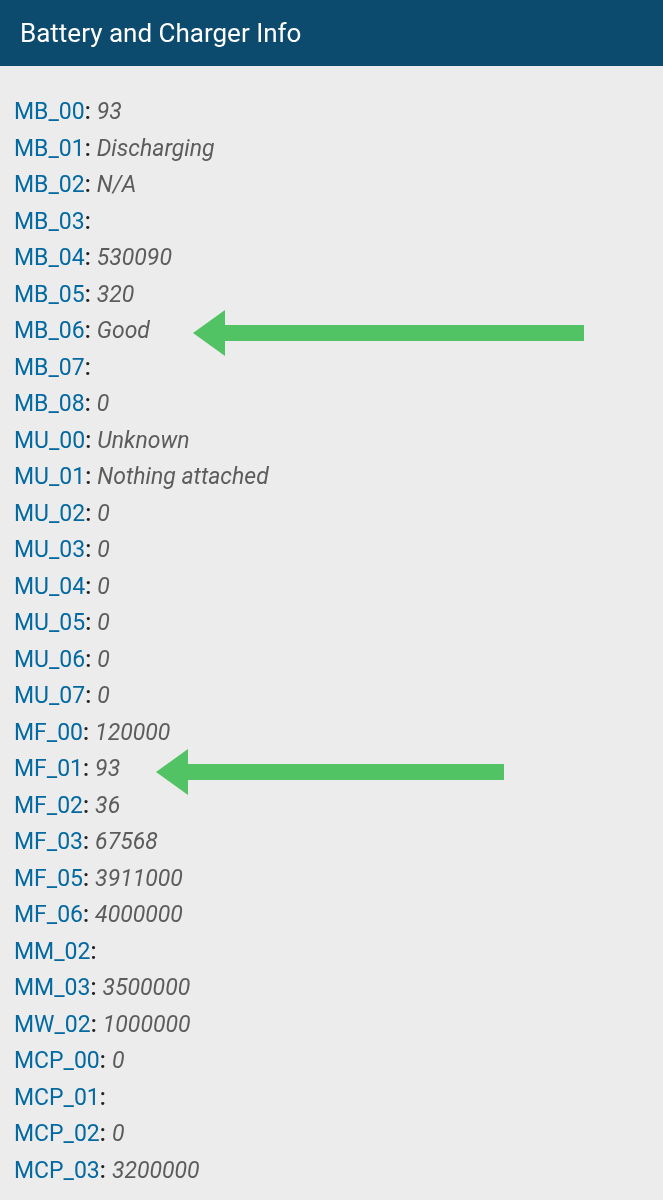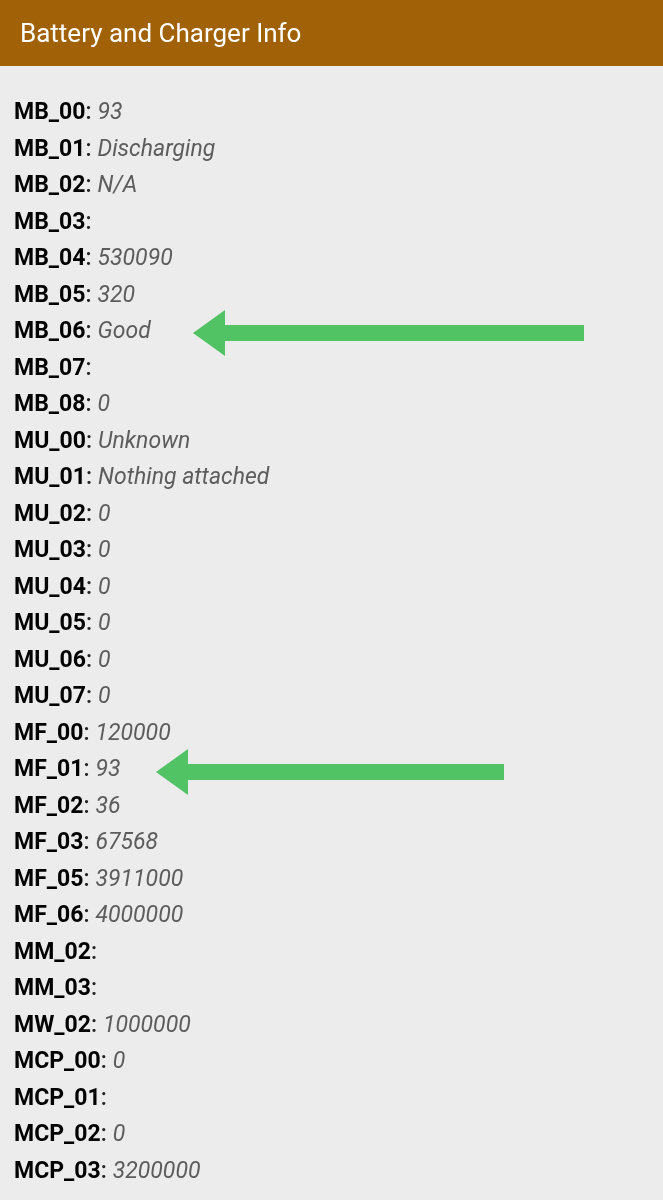--- a/index.html
+++ b/index.html
@@ -9,38 +9,38 @@
     }
     body {
       font-family: Roboto, Arial, sans-serif;
       background: #ececec;
       width: 663px;
       height: 1200px;
       overflow: hidden;
       position: relative;
     }
     .header {
-      background: #a16207;
+      background: #0c4a6e;
       color: white;
       padding: 18px 20px;
       font-size: 26px;
       font-weight: 400;
     }
     .content {
       padding: 28px 14px 0 14px;
     }
     .row {
       display: flex;
       align-items: baseline;
       font-size: 23px;
       line-height: 36.5px;
     }
     .key {
-      color: #000000;
-      font-weight: 700;
+      color: #0369a1;
+      font-weight: 400;
     }
     .sep {
       color: #222;
       font-weight: 500;
       margin-right: 6px;
     }
     .val {
       color: #5c5c5c;
       font-weight: 400;
       font-style: italic;
@@ -194,20 +194,21 @@
       <span class="sep">:</span>
       <span class="val">4000000</span>
     </div>
   <div class="row">
       <span class="key">MM_02</span>
       <span class="sep">:</span>
     </div>
   <div class="row">
       <span class="key">MM_03</span>
       <span class="sep">:</span>
+      <span class="val">3500000</span>
     </div>
   <div class="row">
       <span class="key">MW_02</span>
       <span class="sep">:</span>
       <span class="val">1000000</span>
     </div>
   <div class="row">
       <span class="key">MCP_00</span>
       <span class="sep">:</span>
       <span class="val">0</span>

